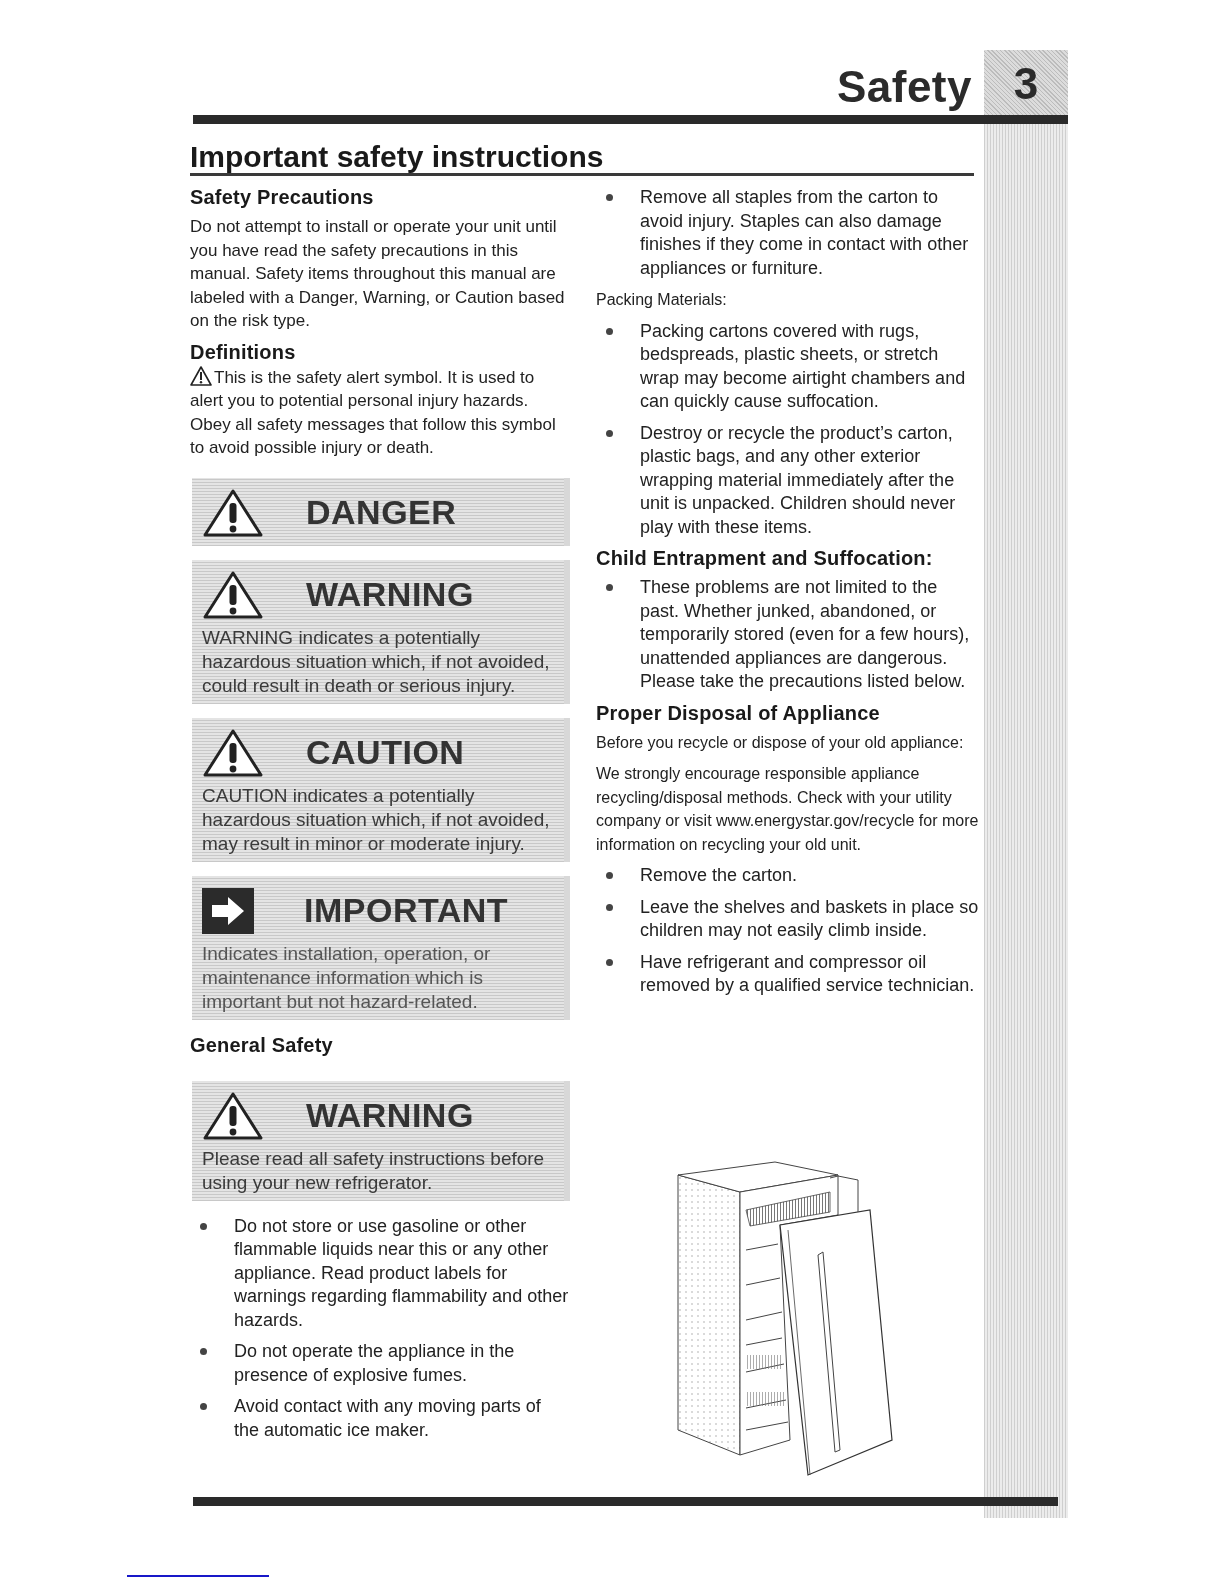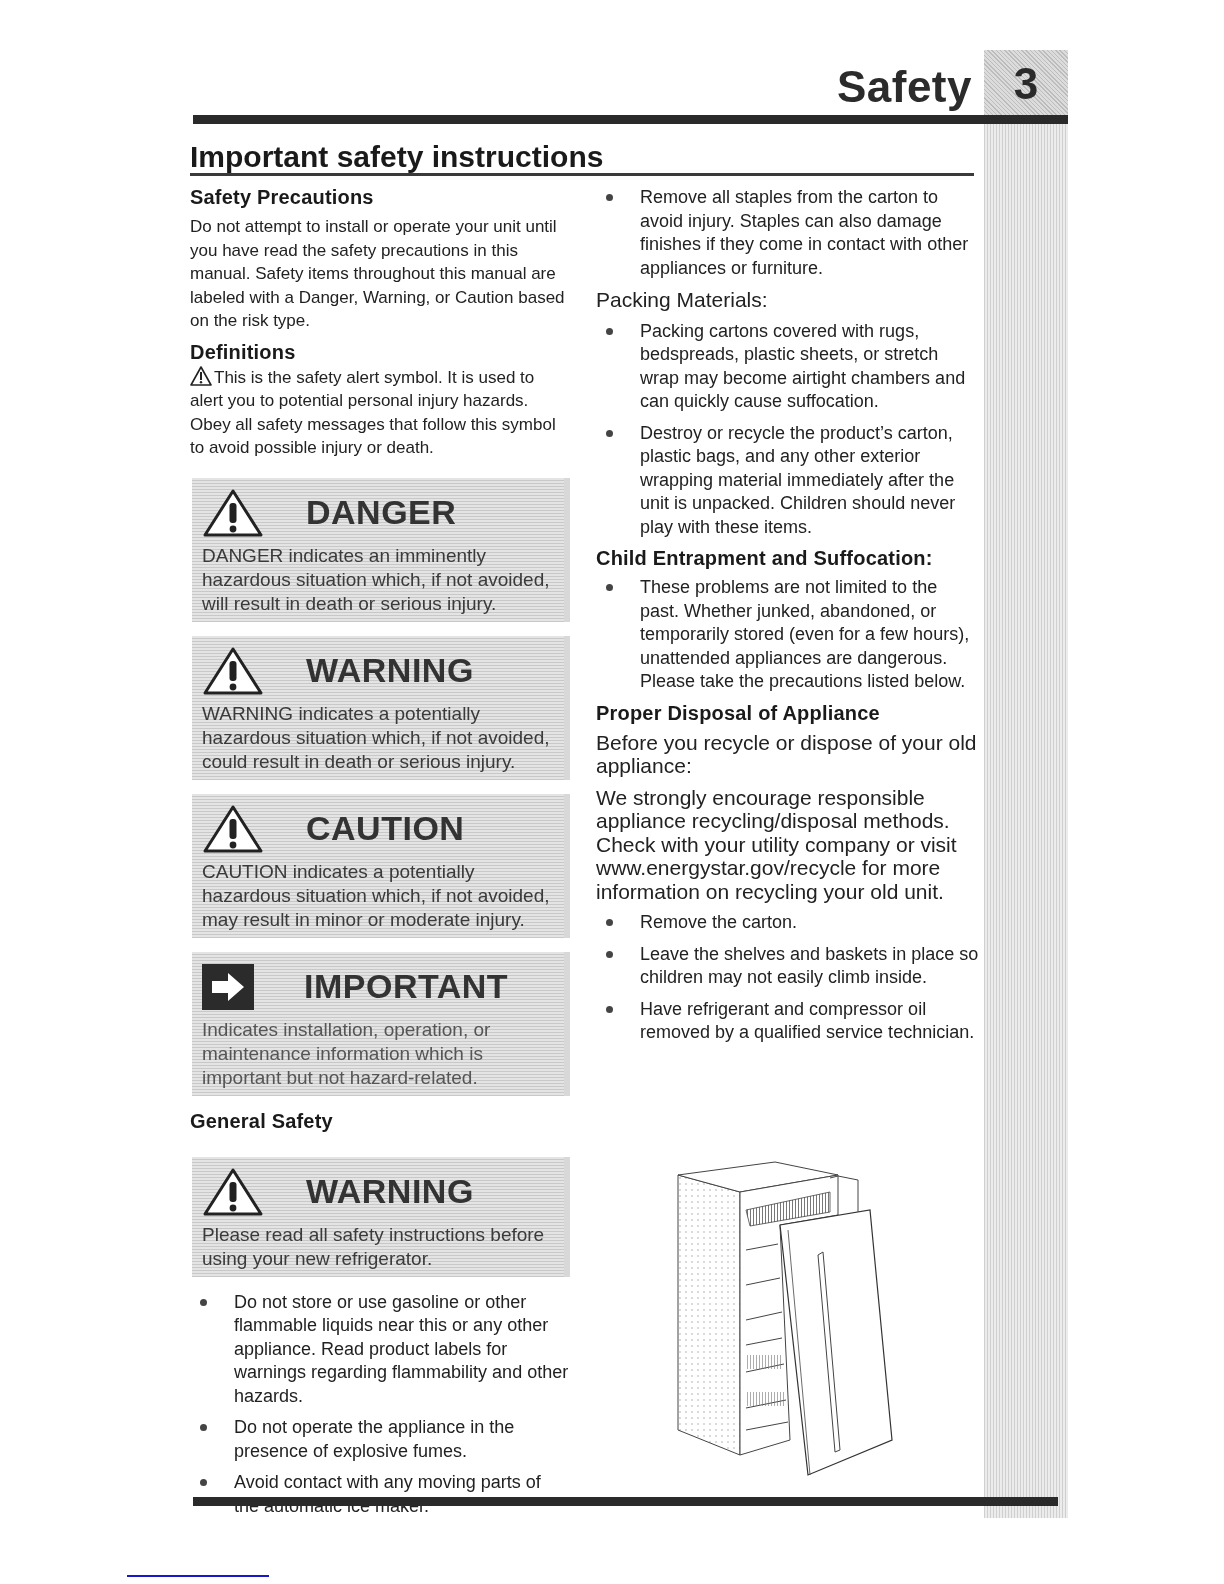--- a/index.html
+++ b/index.html
@@ -30,21 +30,21 @@
     position: absolute; left: 190px; top: 140px;
     font-size: 30px; font-weight: bold; color: #1a1a1a;
   }
   .title-rule { position: absolute; left: 190px; top: 173px; width: 784px; height: 3px; background: #3a3a3a; }
 
   .col { position: absolute; top: 186px; }
   .col-left { left: 190px; width: 380px; }
   .col-right { left: 596px; width: 384px; }
 
   h3 { font-size: 20px; font-weight: bold; color: #1a1a1a; margin: 0 0 6px 0; letter-spacing: 0.2px; }
-  p.body { font-size: 21px; line-height: 23.5px; color: #222; margin-bottom: 8px; font-weight: normal; }
+  p.body { font-size: 16px; line-height: 23.5px; color: #222; margin-bottom: 8px; font-weight: normal; }
   .col-left p.body { font-size: 17px; }
 
   ul.bullets { list-style: none; }
   ul.bullets li {
     position: relative; padding-left: 44px; font-size: 18px; line-height: 23.5px; color: #222; margin-bottom: 8px;
   }
   ul.bullets li .dot {
     position: absolute; left: 10px; top: 8px; width: 7px; height: 7px; border-radius: 50%; background: #444;
   }
 
@@ -98,21 +98,20 @@
 
   <div class="panel">
     <div class="panel-head">
       <svg class="tri" viewBox="0 0 62 50">
         <path d="M31 3 L59 47 L3 47 Z" fill="#fff" stroke="#222" stroke-width="3" stroke-linejoin="round"></path>
         <rect x="27.5" y="15" width="7" height="20" rx="3" fill="#222"></rect>
           <circle cx="31" cy="41" r="3.4" fill="#222"></circle>
       </svg>
       <span class="word">DANGER</span>
     </div>
-    <div class="panel-body">DANGER indicates an imminently hazardous situation which, if not avoided, will result in death or serious injury.</div>
   </div>
 
   <div class="panel">
     <div class="panel-head">
       <svg class="tri" viewBox="0 0 62 50">
         <path d="M31 3 L59 47 L3 47 Z" fill="#fff" stroke="#222" stroke-width="3" stroke-linejoin="round"></path>
         <rect x="27.5" y="15" width="7" height="20" rx="3" fill="#222"></rect>
           <circle cx="31" cy="41" r="3.4" fill="#222"></circle>
       </svg>
       <span class="word">WARNING</span>

